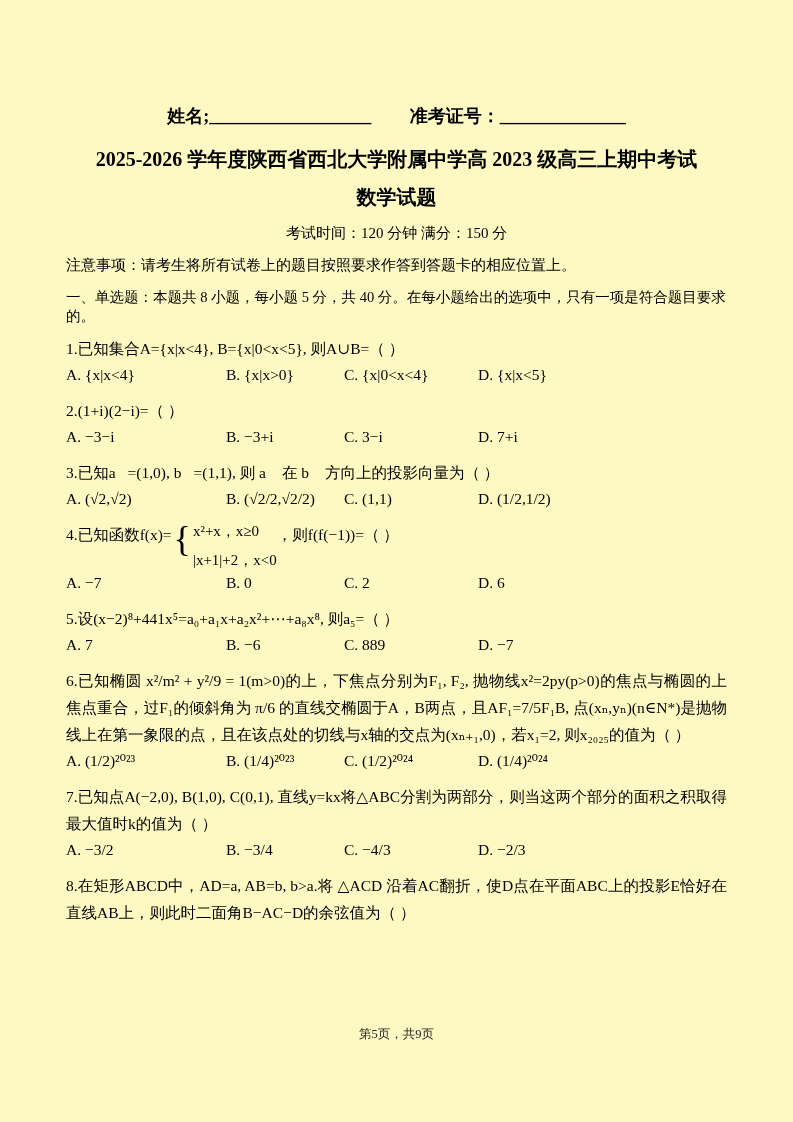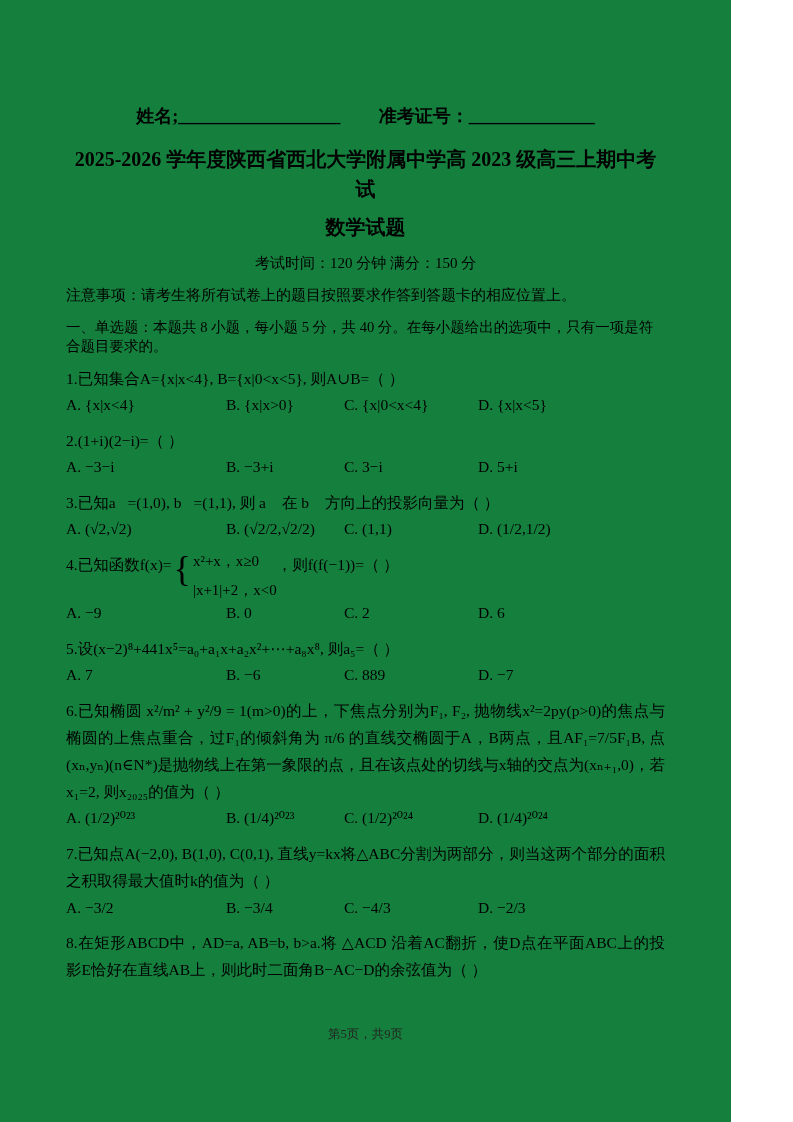--- a/index.html
+++ b/index.html
@@ -5,25 +5,25 @@
   html, body { margin: 0; padding: 0; }
   body {
     width: 793px;
     height: 1122px;
     background: #ffffff;
     color: #000000;
     font-family: "Liberation Serif", "DejaVu Serif", serif;
   }
   .page {
     position: relative;
-    width: 731px;
+    width: 793px;
     height: 1122px;
     padding: 104px 66px 0 66px;
     box-sizing: border-box;
-    background: #15803d;
+    background: #fef9c3;
     overflow: hidden;
   }
   .candidate-line {
     text-align: center;
     font-size: 18px;
     font-weight: 700;
     white-space: nowrap;
   }
   .candidate-line .exam-id { margin-left: 34px; }
   .title-line {
@@ -103,21 +103,21 @@
       <span class="opt">D. {x|x&lt;5}</span>
     </div>
   </div>
 
   <div class="question">
     <div class="stem">2.(1+i)(2−i)=（ ）</div>
     <div class="options">
       <span class="opt">A. −3−i</span>
       <span class="opt">B. −3+i</span>
       <span class="opt">C. 3−i</span>
-      <span class="opt">D. 5+i</span>
+      <span class="opt">D. 7+i</span>
     </div>
   </div>
 
   <div class="question">
     <div class="stem">3.已知a⃗=(1,0), b⃗=(1,1), 则 a⃗ 在 b⃗ 方向上的投影向量为（ ）</div>
     <div class="options">
       <span class="opt">A. (√2,√2)</span>
       <span class="opt">B. (√2/2,√2/2)</span>
       <span class="opt">C. (1,1)</span>
       <span class="opt">D. (1/2,1/2)</span>
@@ -128,21 +128,21 @@
     <div class="stem piecewise-row">
       <span>4.已知函数f(x)=</span>
       <span class="big-brace">{</span>
       <span class="pieces">
         <span class="piece">x²+x，x≥0</span>
         <span class="piece">|x+1|+2，x&lt;0</span>
       </span>
       <span>，则f(f(−1))=（ ）</span>
     </div>
     <div class="options">
-      <span class="opt">A. −9</span>
+      <span class="opt">A. −7</span>
       <span class="opt">B. 0</span>
       <span class="opt">C. 2</span>
       <span class="opt">D. 6</span>
     </div>
   </div>
 
   <div class="question">
     <div class="stem">5.设(x−2)⁸+441x⁵=a₀+a₁x+a₂x²+⋯+a₈x⁸, 则a₅=（ ）</div>
     <div class="options">
       <span class="opt">A. 7</span>

